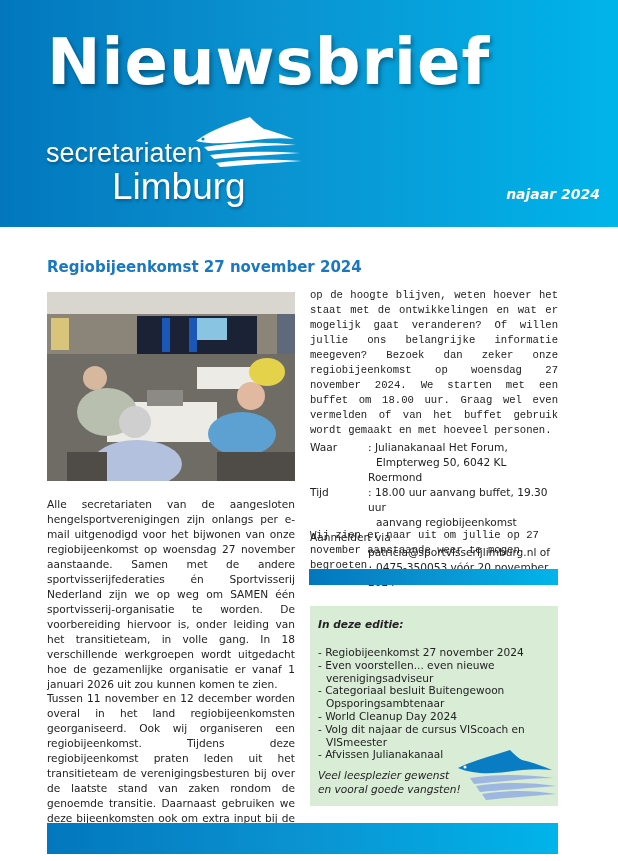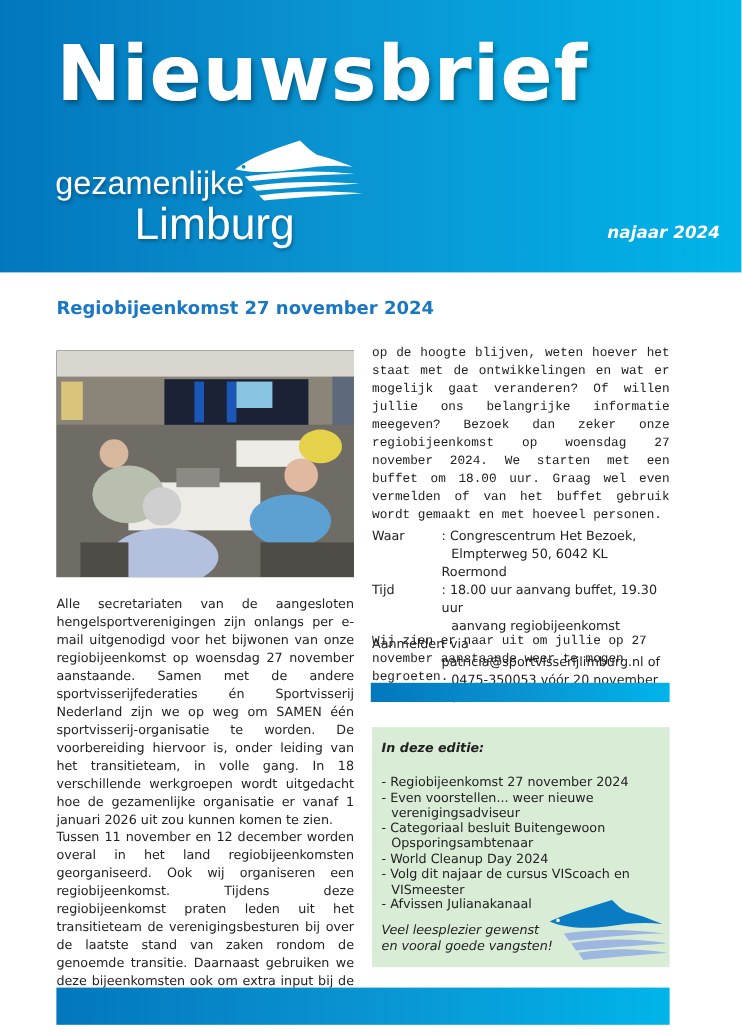--- a/index.html
+++ b/index.html
@@ -28,21 +28,21 @@
     margin-left: 16px;
   }
   .logo-fish { position: absolute; left: 192px; top: 115px; }
   .edition {
     position: absolute; right: 18px; top: 186px; color: #fff;
     font-family: "DejaVu Sans", sans-serif; font-weight: bold; font-style: italic;
     font-size: 14px;
   }
 
   .article-title {
-    position: absolute; left: 47px; top: 248px;
+    position: absolute; left: 47px; top: 258px;
     color: #1a78c2; font-weight: bold; font-size: 15px;
   }
   .photo {
     position: absolute; left: 47px; top: 292px; width: 248px; height: 189px;
     overflow: hidden; background: #6b6a66;
   }
 
   .text {
     font-family: "DejaVu Sans", sans-serif; font-size: 10.6px; line-height: 15px;
     color: #222; text-align: justify;
@@ -77,21 +77,21 @@
   .bar-bottom {
     position: absolute; left: 47px; top: 823px; width: 511px; height: 31px;
     background: linear-gradient(90deg, #0277bd 0%, #0a93d1 50%, #00b4ea 100%);
   }
 </style>
 </head>
 <body>
 
 <div class="header">
   <div class="title">Nieuwsbrief</div>
-  <div class="logo-top">gezamenlijke</div>
+  <div class="logo-top">secretariaten</div>
   <div class="logo-bottom">Limburg</div>
   <svg class="logo-fish" width="112" height="60" viewBox="0 0 112 60">
     <path d="M4 26 C 20 14, 40 8, 58 2 C 62 6, 66 10, 72 14 C 80 16, 92 20, 102 24 C 86 22, 70 24, 56 26 C 40 28, 20 30, 4 26 Z" fill="#fff"></path>
     <circle cx="11" cy="24" r="1.6" fill="#0a86c9"></circle>
     <path d="M12 32 C 40 28, 70 26, 104 30 C 72 30, 40 34, 16 36 Z" fill="#fff"></path>
     <path d="M18 40 C 46 36, 76 36, 108 38 C 76 40, 46 42, 22 44 Z" fill="#fff"></path>
     <path d="M24 48 C 50 44, 80 44, 110 46 C 80 48, 50 50, 28 52 Z" fill="#fff"></path>
   </svg>
   <div class="edition">najaar 2024</div>
 </div>
@@ -127,21 +127,21 @@
 </div>
 
 <p class="text col-left p1">Alle secretariaten van de aangesloten hengelsportverenigingen zijn onlangs per e-mail uitgenodigd voor het bijwonen van onze regiobijeenkomst op woensdag 27 november aanstaande. Samen met de andere sportvisserijfederaties én Sportvisserij Nederland zijn we op weg om SAMEN één sportvisserij-organisatie te worden. De voorbereiding hiervoor is, onder leiding van het transitieteam, in volle gang. In 18 verschillende werkgroepen wordt uitgedacht hoe de gezamenlijke organisatie er vanaf 1 januari 2026 uit zou kunnen komen te zien.</p>
 <p class="text col-left p2">Tussen 11 november en 12 december worden overal in het land regiobijeenkomsten georganiseerd. Ook wij organiseren een regiobijeenkomst. Tijdens deze regiobijeenkomst praten leden uit het transitieteam de verenigingsbesturen bij over de laatste stand van zaken rondom de genoemde transitie. Daarnaast gebruiken we deze bijeenkomsten ook om extra input bij de verenigingen op te halen. Willen jullie</p>
 <p class="text col-right p3">op de hoogte blijven, weten hoever het staat met de ontwikkelingen en wat er mogelijk gaat veranderen? Of willen jullie ons belangrijke informatie meegeven? Bezoek dan zeker onze regiobijeenkomst op woensdag 27 november 2024. We starten met een buffet om 18.00 uur. Graag wel even vermelden of van het buffet gebruik wordt gemaakt en met hoeveel personen.</p>
 
 <div class="details">
   <div class="detail-row">
     <span class="detail-label">Waar</span>
     <span class="detail-value">
-      <span>: Congrescentrum Het Bezoek,</span><br>
+      <span>: Julianakanaal Het Forum,</span><br>
       <span style="padding-left:8px">Elmpterweg 50, 6042 KL Roermond</span>
     </span>
   </div>
   <div class="detail-row">
     <span class="detail-label">Tijd</span>
     <span class="detail-value">
       <span>: 18.00 uur aanvang buffet, 19.30 uur</span><br>
       <span style="padding-left:8px">aanvang regiobijeenkomst</span>
     </span>
   </div>
@@ -155,21 +155,21 @@
 </div>
 
 <p class="text col-right p4" style="text-align:left">Wij zien er naar uit om jullie op 27 november aanstaande weer te mogen begroeten.</p>
 
 <div class="bar-right"></div>
 
 <div class="toc">
   <div class="toc-title">In deze editie:</div>
   <ul class="toc-list">
     <li>- Regiobijeenkomst 27 november 2024</li>
-    <li>- Even voorstellen... weer nieuwe verenigingsadviseur</li>
+    <li>- Even voorstellen... even nieuwe verenigingsadviseur</li>
     <li>- Categoriaal besluit Buitengewoon Opsporingsambtenaar</li>
     <li>- World Cleanup Day 2024</li>
     <li>- Volg dit najaar de cursus VIScoach en VISmeester</li>
     <li>- Afvissen Julianakanaal</li>
   </ul>
   <div class="toc-closing">
     <span>Veel leesplezier gewenst</span><br>
     <span>en vooral goede vangsten!</span>
   </div>
   <svg class="toc-fish" width="100" height="52" viewBox="0 0 100 52">

